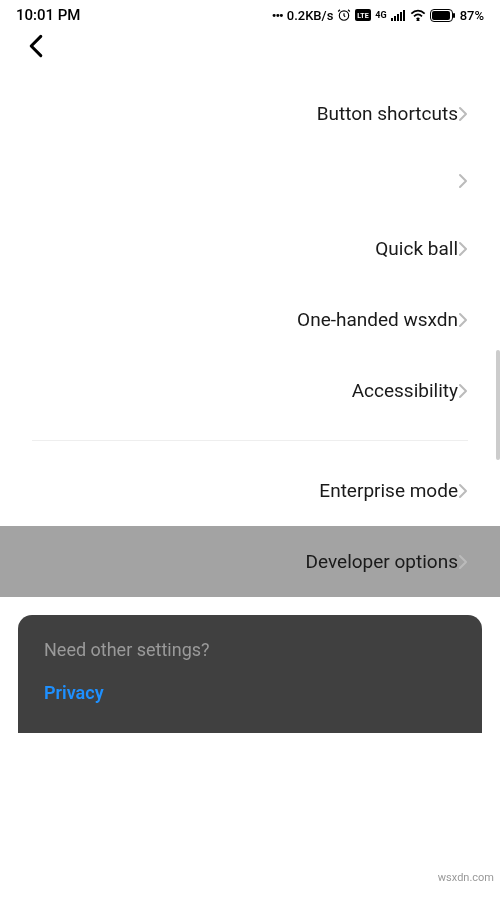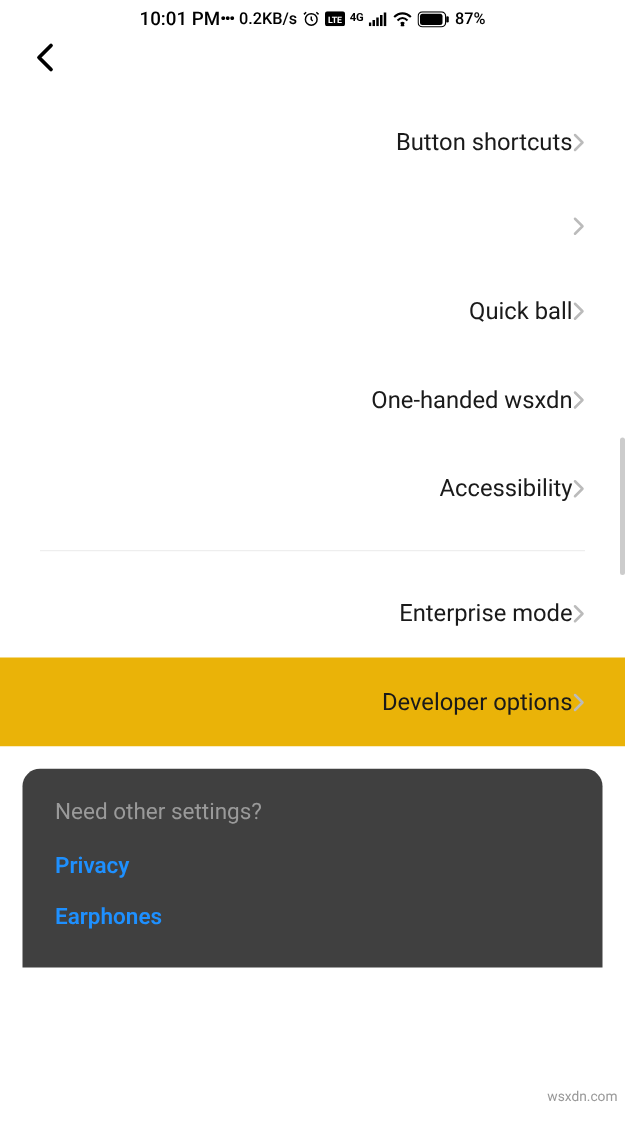--- a/index.html
+++ b/index.html
@@ -1,30 +1,30 @@
 <!DOCTYPE html>
 <html><head>
   <meta charset="utf-8">
   <style>
     * { margin: 0; padding: 0; box-sizing: border-box; font-family: -apple-system, BlinkMacSystemFont, 'Segoe UI', Roboto, sans-serif; }
     body { width: 500px; height: 900px; background: #fff; color: #000; position: relative; overflow: hidden; }
     
-    .status-bar { display: flex; justify-content: center; align-items: center; padding: 6px 16px 4px; font-size: 15px; font-weight: 500; }
+    .status-bar { display: flex; justify-content: space-between; align-items: center; padding: 6px 16px 4px; font-size: 15px; font-weight: 500; }
     .status-left { }
     .status-right { display: flex; align-items: center; gap: 4px; font-size: 13px; }
     .status-right .dots { letter-spacing: -1px; font-weight: bold; }
     .status-right svg { display: inline-block; vertical-align: middle; }
     
     .header { display: flex; align-items: center; padding: 20px 24px 20px 28px; position: relative; }
     .back-btn { position: absolute; left: 28px; }
     .title { flex: 1; text-align: center; font-size: 24px; font-weight: 600; }
     
     .list { padding: 10px 0 0 0; }
     .row { display: flex; align-items: center; justify-content: flex-end; padding: 24px 32px; cursor: pointer; }
-    .row.highlighted { background: #eab308; }
+    .row.highlighted { background: #a3a3a3; }
     .row-label { font-size: 19px; color: #1a1a1a; }
     .chevron { color: #bbb; }
     
     .divider { height: 1px; background: #eee; margin: 14px 32px; }
     
     .footer-card { margin: 18px 18px 0 18px; padding: 24px 26px 10px 26px; background: #404040; border-radius: 14px 14px 0 0; }
     .footer-title { color: #9a9a9a; font-size: 18px; margin-bottom: 22px; }
     .footer-link { color: #1e90ff; font-size: 18px; font-weight: 600; margin-bottom: 20px; cursor: pointer; }
     
     .scrollbar { position: absolute; right: 0; top: 350px; width: 4px; height: 110px; background: #ccc; border-radius: 2px; }
@@ -118,17 +118,16 @@
     <span class="row-label">Developer options</span>
     <svg class="chevron" width="10" height="16" viewBox="0 0 10 16" fill="none" stroke="currentColor" stroke-width="2" stroke-linecap="round" stroke-linejoin="round">
         <path d="M2 2l6 6-6 6"></path>
       </svg>
   </div>
 </div>
 
 <div class="footer-card">
   <div class="footer-title">Need other settings?</div>
   <div class="footer-link">Privacy</div>
-  <div class="footer-link">Earphones</div>
 </div>
 
 <div class="scrollbar"></div>
 <div class="watermark">wsxdn.com</div>
 
 </body></html>

